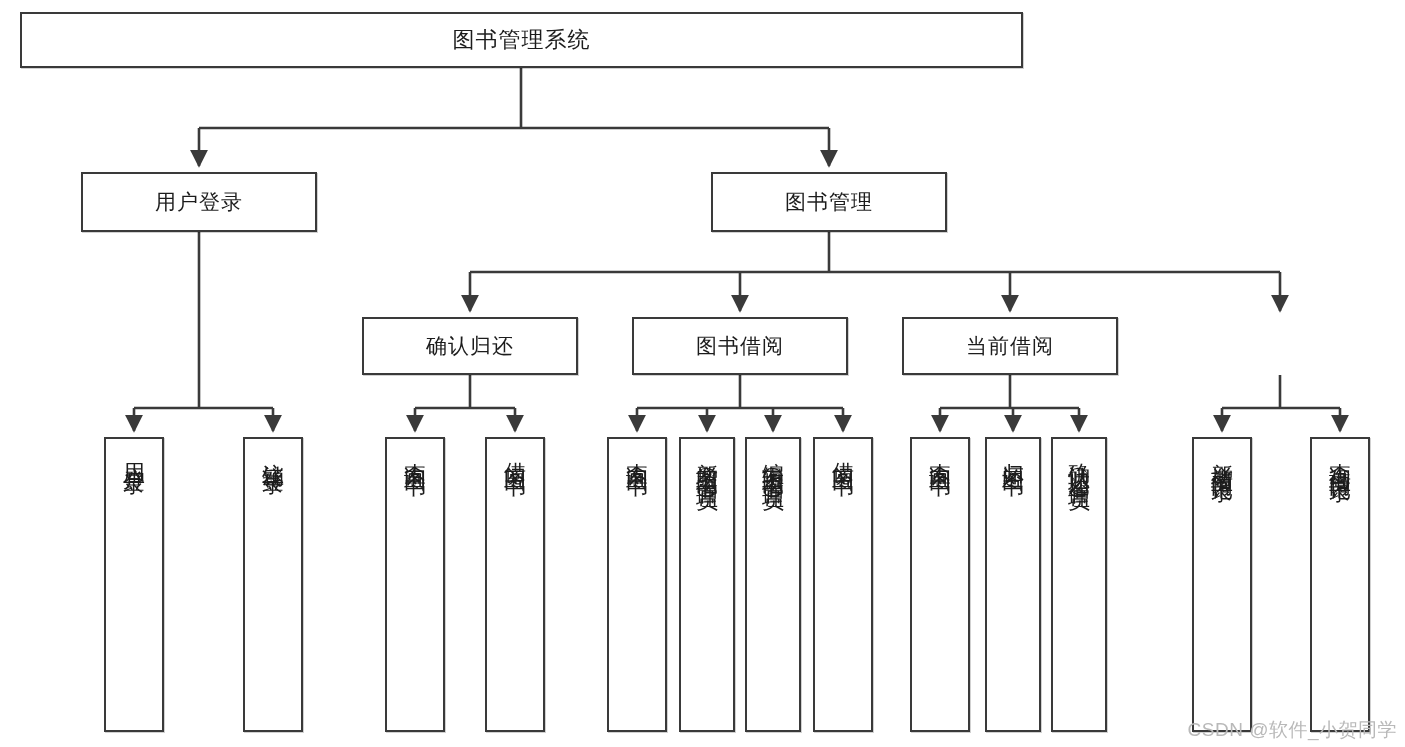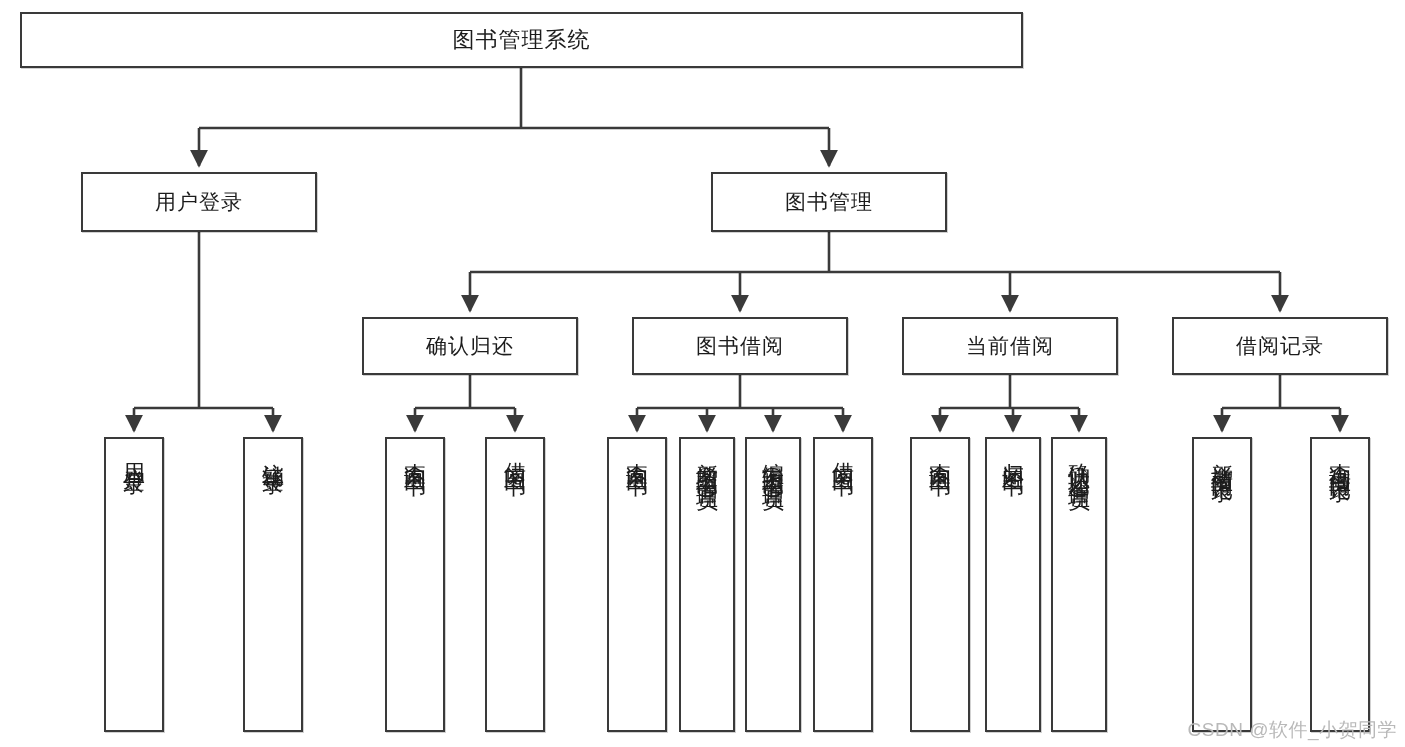--- a/index.html
+++ b/index.html
@@ -125,23 +125,20 @@
 
   <div class="node" id="n-l3-0" style="left: 362px; top: 317px; width: 216px; height: 58px; border-color: rgb(58, 58, 58); background: rgb(255, 255, 255);">
     <span class="label" style="color: rgb(28, 28, 28);">确认归还</span>
   </div>
   <div class="node" id="n-l3-1" style="left: 632px; top: 317px; width: 216px; height: 58px; border-color: rgb(58, 58, 58); background: rgb(255, 255, 255);">
     <span class="label" style="color: rgb(28, 28, 28);">图书借阅</span>
   </div>
   <div class="node" id="n-l3-2" style="left: 902px; top: 317px; width: 216px; height: 58px; border-color: rgb(58, 58, 58); background: rgb(255, 255, 255);">
     <span class="label" style="color: rgb(28, 28, 28);">当前借阅</span>
   </div>
-  <div class="node" id="n-l3-3" style="left: 1172px; top: 317px; width: 216px; height: 58px; border-color: rgb(58, 58, 58); background: rgb(255, 255, 255);">
-    <span class="label" style="color: rgb(28, 28, 28);">借阅记录</span>
-  </div>
 
   <div class="node vertical" id="n-leaf-0" style="left: 104px; top: 437px; width: 60px; height: 295px; border-color: rgb(58, 58, 58); background: rgb(255, 255, 255);">
     <span class="label" style="color: rgb(28, 28, 28);">用户登录</span>
   </div>
   <div class="node vertical" id="n-leaf-1" style="left: 243px; top: 437px; width: 60px; height: 295px; border-color: rgb(58, 58, 58); background: rgb(255, 255, 255);">
     <span class="label" style="color: rgb(28, 28, 28);">注销登录</span>
   </div>
   <div class="node vertical" id="n-leaf-2" style="left: 385px; top: 437px; width: 60px; height: 295px; border-color: rgb(58, 58, 58); background: rgb(255, 255, 255);">
     <span class="label" style="color: rgb(28, 28, 28);">查询图书</span>
   </div>

